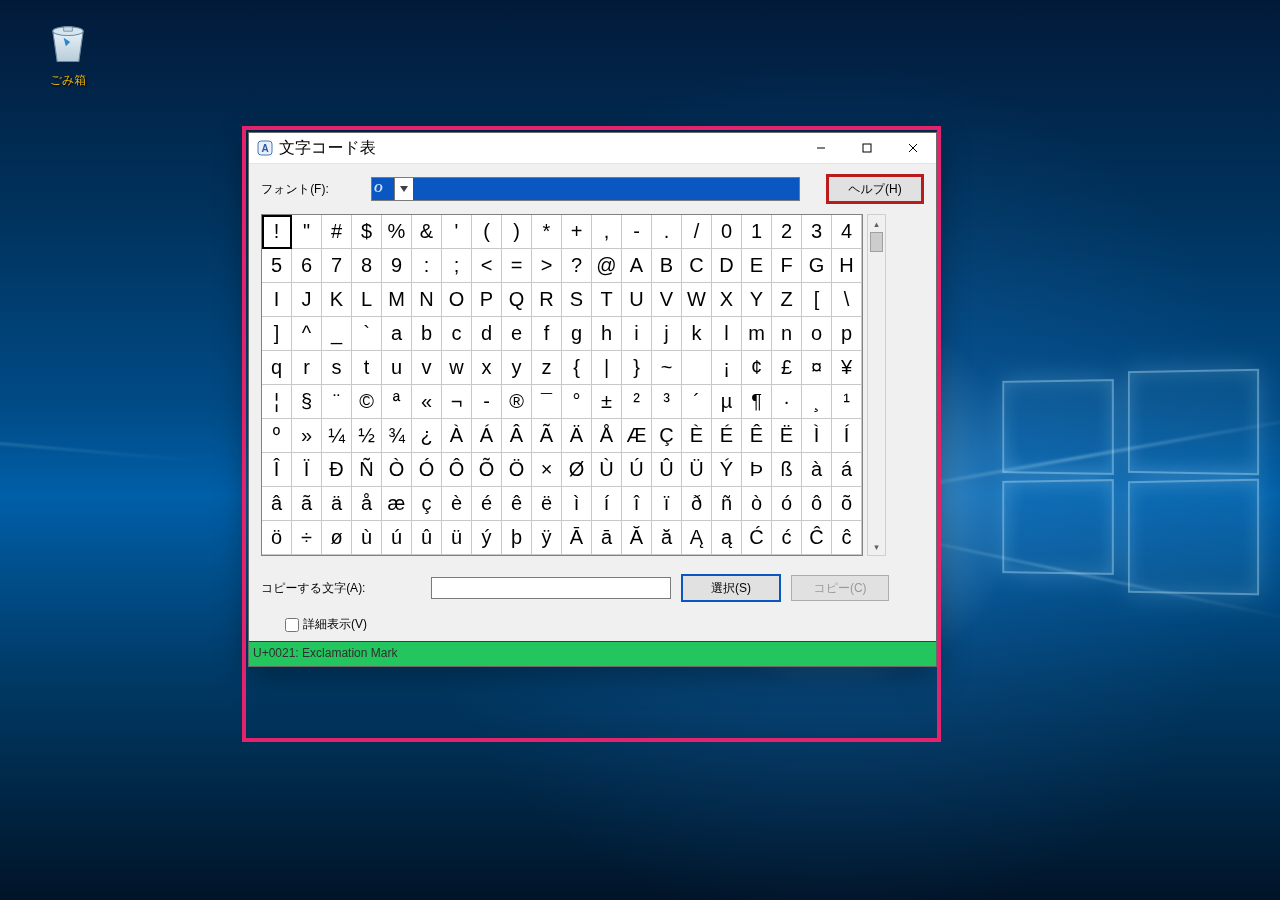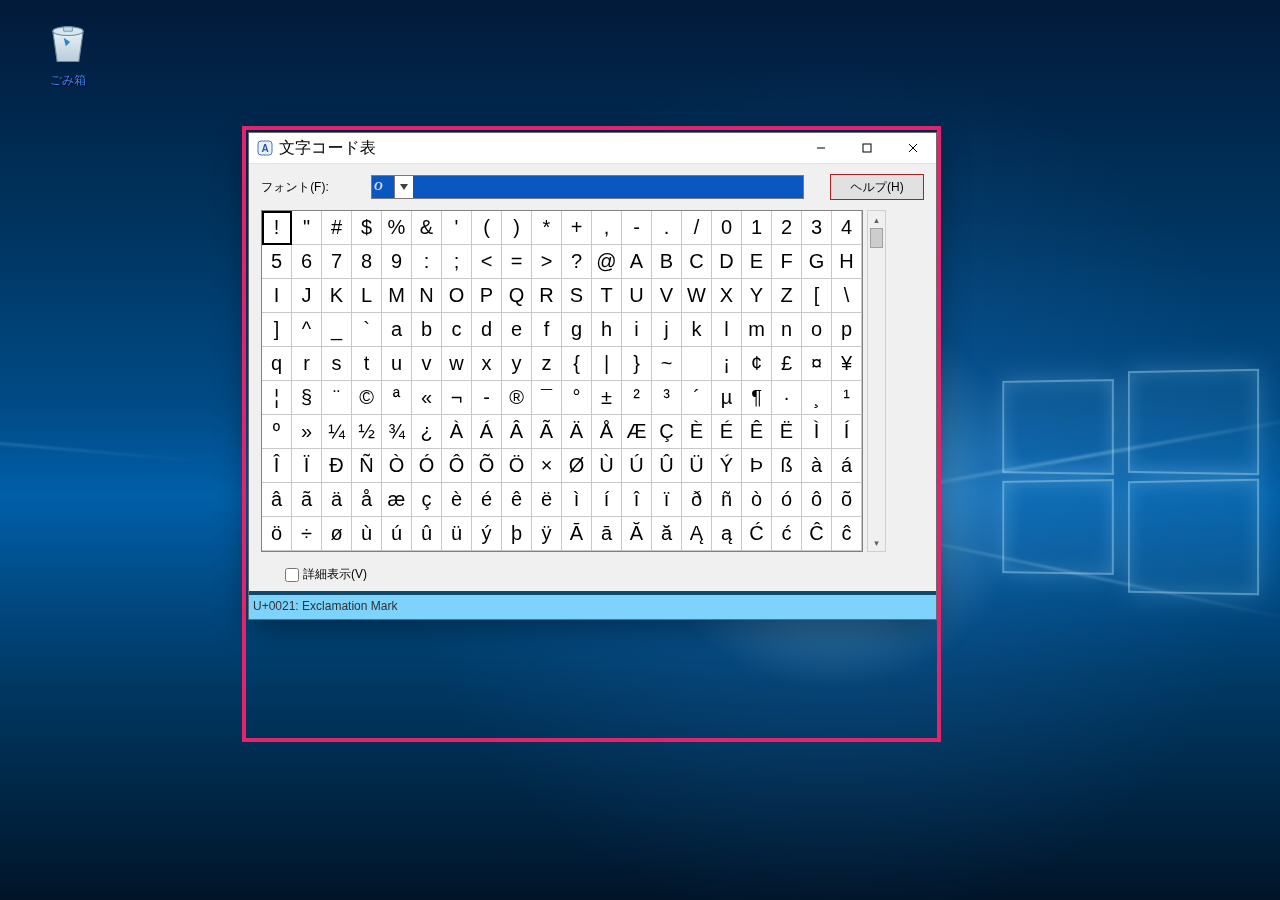--- a/index.html
+++ b/index.html
@@ -36,21 +36,21 @@
   .win-logo .p2 { left:125px; top:-10px; width:130px; height:100px; }
   .win-logo .p3 { left:0;   top:100px; width:110px; height:90px; }
   .win-logo .p4 { left:125px; top:100px; width:130px; height:110px; }
 
   
   .desktop-icon {
     position: absolute;
     left: 28px; top: 16px;
     width: 80px;
     text-align: center;
-    color: #3b82f6;
+    color: #eab308;
     font-size: 12px;
     text-shadow: 1px 1px 2px #000;
     cursor: default;
   }
   .bin-svg { width: 52px; height: 52px; display:block; margin:0 auto 4px; }
 
   
   .highlight-frame {
     position: absolute;
     left: 242px; top: 126px;
@@ -102,21 +102,21 @@
   }
   .font-select-wrap .tt-icon { width:16px; height:16px; margin:0 4px 0 2px; font-style:italic; font-family: Georgia, serif; font-weight:bold; color:#cfe3ff; }
   .font-select-wrap .font-name { flex:1; font-size:13px; }
   .font-select-wrap .dd-btn {
     width:18px; height:100%; background:#fff; color:#000;
     display:flex; align-items:center; justify-content:center;
     border-left:1px solid #7a7a7a;
   }
   .help-btn {
     margin-left:26px; width:92px; height:24px;
-    background:#e1e1e1; border:1px solid #b91c1c;
+    background:#e1e1e1; border:3px solid #b91c1c;
     display:flex; align-items:center; justify-content:center;
   }
 
   
   .grid-area { display:flex; }
   .char-grid {
     border:1px solid #828282;
     background:#fff;
     display:grid;
     grid-template-columns: repeat(20, 30px);
@@ -162,24 +162,24 @@
     border:1px solid #adadad; background:#e1e1e1;
     display:flex; align-items:center; justify-content:center;
   }
   .btn.primary { border:2px solid #0a57c2; background:#e1e1e1; }
   .btn.disabled { color:#9a9a9a; }
 
   .adv-row { display:flex; align-items:center; margin:14px 0 4px 0;padding-left:24px; }
   .adv-row input[type=checkbox]{ width:14px; height:14px; margin:0 4px 0 0; }
 
   .statusbar {
-    border-top:4px solid #0c4a6e;
+    border-top:1px solid #0c4a6e;
     padding:4px 4px 6px 4px;
     font-size:12px; color:#303030;
-    background:#7dd3fc;
+    background:#22c55e;
   }
 </style>
 </head>
 <body>
 
 <div class="desktop">
 
   <div class="ray" style="left:830px; top:500px; width:500px; height:3px; transform:rotate(-10deg);"></div>
   <div class="ray" style="left:830px; top:520px; width:480px; height:2px; transform:rotate(12deg);"></div>
   <div class="ray" style="left:200px; top:460px; width:640px; height:2px; transform:rotate(185deg);"></div>
@@ -454,20 +454,26 @@
         </div>
       <div class="vscroll">
         <div class="arrow">▴</div>
         <div class="track">
           <div class="thumb"></div>
         </div>
         <div class="arrow">▾</div>
       </div>
     </div>
 
+    <div class="copy-row">
+      <div class="copy-label">コピーする文字(A):</div>
+      <input class="copy-input" type="text" value="" style="">
+      <div class="btn primary">選択(S)</div>
+      <div class="btn disabled">コピー(C)</div>
+    </div>
 
     <div class="adv-row">
       <input type="checkbox" style="">
       <span>詳細表示(V)</span>
     </div>
   </div>
 
   <div class="statusbar">U+0021: Exclamation Mark</div>
 </div>
 

